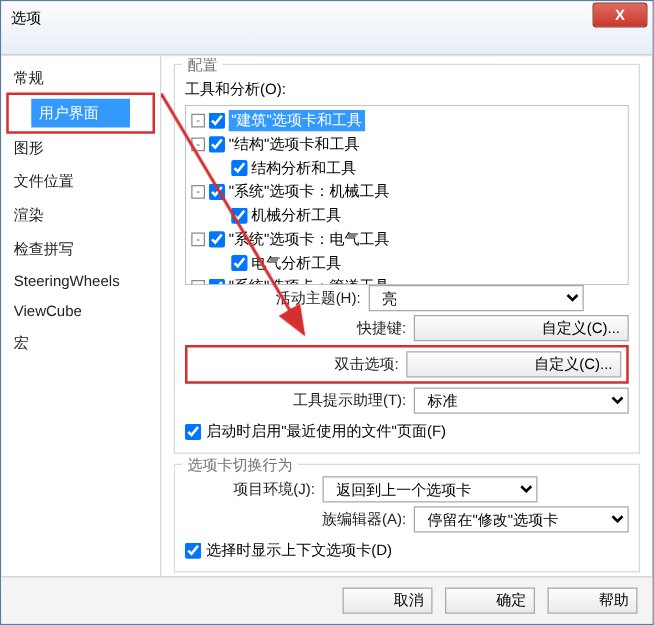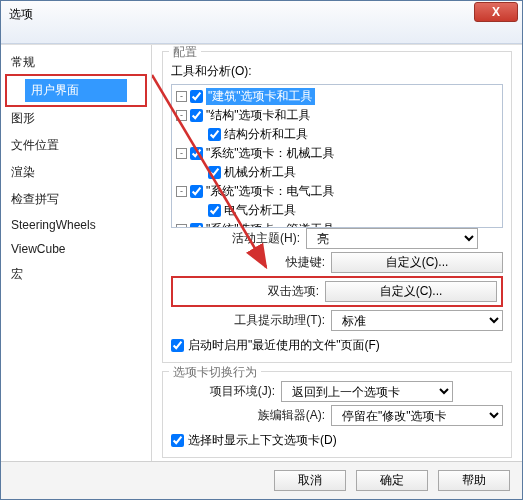--- a/index.html
+++ b/index.html
@@ -1,40 +1,40 @@
 <!DOCTYPE html>
 <html><head>
 <meta charset="utf-8">
 <style>
 *{box-sizing:border-box;margin:0;padding:0;font-family:"Microsoft YaHei","SimSun",sans-serif;font-size:12px}
 body{background:#fff}
 .window{width:523px;height:500px;border:1px solid #5a7aa0;background:#fff;position:relative;overflow:hidden}
 .titlebar{height:43px;background:linear-gradient(#fcfcfd,#e8eef7);border-bottom:1px solid #c9d4e4;display:flex;align-items:center;padding:0 4px 16px 8px;justify-content:space-between}
 .close-btn{width:44px;height:20px;background:linear-gradient(#e06b5f,#c83a2d);border:1px solid #9b3228;border-radius:3px;display:flex;align-items:center;justify-content:center;color:#fff;font-weight:bold;cursor:pointer;margin-top:-4px}
 .body{display:flex;height:calc(100% - 28px - 38px);border-top:1px solid #e0e0e0}
-.sidebar{width:151px;border-right:1px solid #d6d6d6;background:#fff;padding-top:4px}
+.sidebar{width:128px;border-right:1px solid #d6d6d6;background:#fff;padding-top:4px}
 .side-item{padding:5px 10px;color:#222;cursor:pointer}
 .side-item.selected{background:#3399ff;color:#fff}
 .highlight-box{border:2px solid #d3302f;margin:-2px 4px;padding:3px 18px}
 .main{flex:1;padding:6px 10px 6px 10px;overflow:hidden;position:relative}
 .groupbox{border:1px solid #d8d8d8;padding:6px 8px 8px 8px;margin-bottom:8px;position:relative}
 .groupbox>.legend{position:absolute;top:-8px;left:6px;background:#fff;padding:0 4px;color:#737373}
 .row{display:flex;align-items:center;margin:3px 0;gap:6px}
 .label-r{text-align:right;min-width:104px;color:#222}
 .tree{border:1px solid #b7c4d6;height:144px;overflow:auto;background:#fff;padding:2px 2px 2px 4px;margin-top:4px}
 .tree-node{display:flex;align-items:center;gap:3px;padding:1px 0}
 .tree-node .exp{width:11px;height:11px;border:1px solid #8a8a8a;display:flex;align-items:center;justify-content:center;font-size:9px;line-height:1;color:#555;background:#fff;cursor:pointer}
 .tree-node .noexp{width:11px;display:inline-block}
 .tree-node input[type=checkbox]{width:13px;height:13px}
 .tree-node .lbl{white-space:nowrap}
 .tree-node.sel .lbl{background:#3399ff;color:#fff;padding:0 2px}
 .indent1{padding-left:18px}
 select,.btn,input[type=text]{height:21px;border:1px solid #a8a8a8;background:linear-gradient(#fdfdfd,#eaeaea);padding:0 6px}
 select{background:#fff;width:172px}
-.btn{width:172px;text-align:center;cursor:pointer}
+.btn{width:172px;text-align:right;cursor:pointer}
 .check-row{display:flex;align-items:center;gap:4px;margin-top:6px}
 .double-click-row{border:2px solid #d3302f;padding:3px 4px;display:flex;align-items:center}
 .footer{position:absolute;bottom:0;left:0;right:0;height:38px;border-top:1px solid #d0d0d0;display:flex;justify-content:flex-end;align-items:center;gap:10px;padding:0 12px;background:#f4f4f4}
 .footer .btn{width:72px}
 svg.arrow{position:absolute;pointer-events:none;top:0;left:0}
 </style>
 </head>
 <body>
 
 <div class="window">

